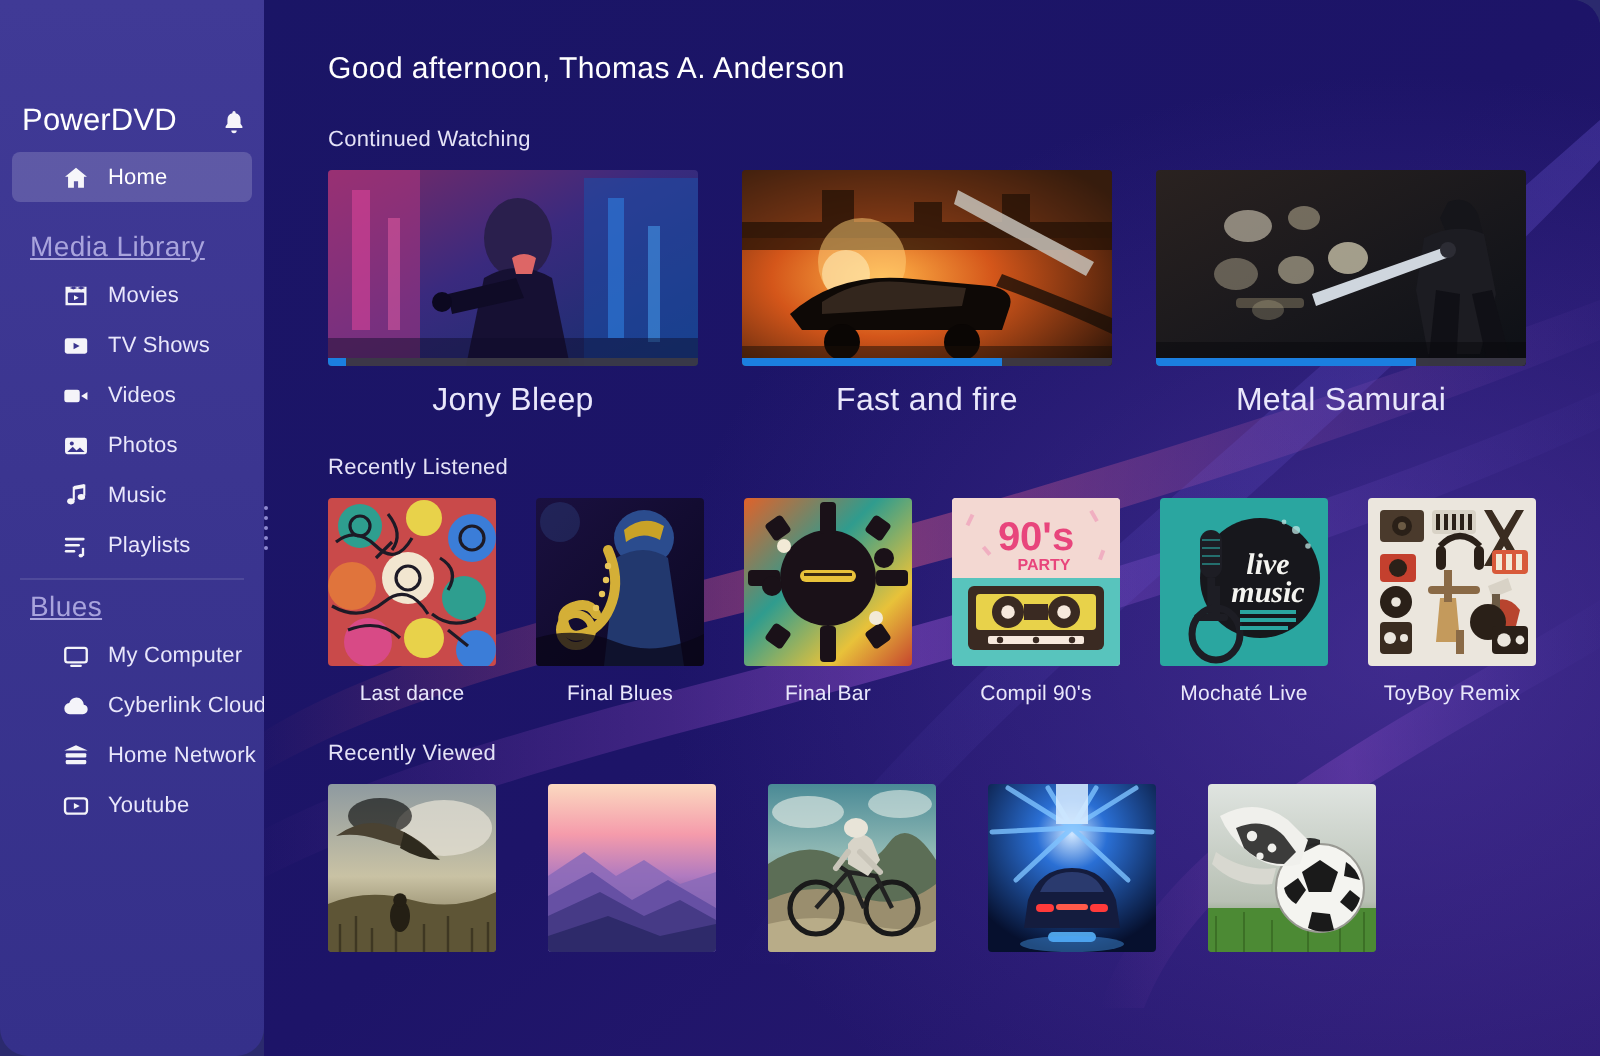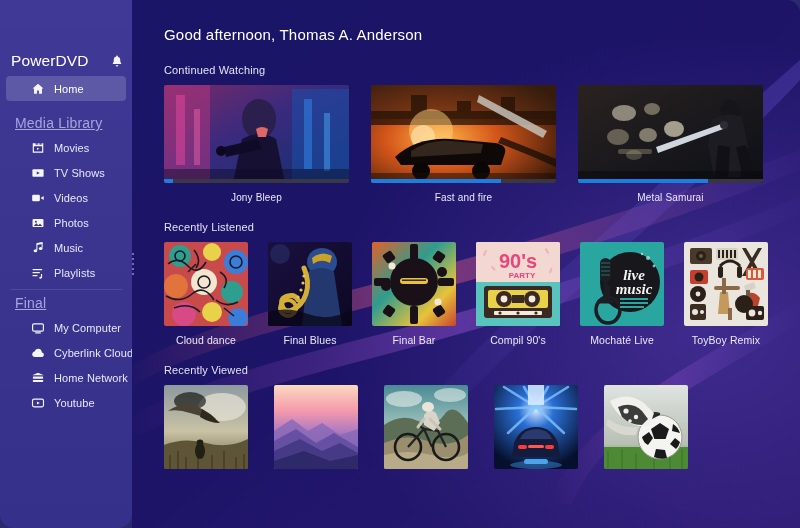--- a/index.html
+++ b/index.html
@@ -88,21 +88,21 @@
     width:185px; height:98px; border-radius:2px; overflow:hidden;
     position:relative; display:block;
   }
   .thumb-w svg { display:block; width:100%; height:100%; }
   .prog-track {
     position:absolute; left:0; bottom:0; width:100%; height:4px;
     background:rgba(60,58,70,.92);
   }
   .prog-fill { height:100%; background:#1b7fe0; }
   .cap-w {
-    text-align:center; font-size:10px; color:#e9e7fb;
+    text-align:center; font-size:16px; color:#e9e7fb;
     margin-top:9px; letter-spacing:.15px;
   }
 
   
   .card-a { width:84px; }
   .thumb-a { width:84px; height:84px; border-radius:2px; overflow:hidden; display:block; }
   .thumb-a svg { display:block; width:100%; height:100%; }
   .cap-a {
     text-align:center; font-size:10.5px; color:#e9e7fb;
     margin-top:8px; white-space:nowrap; letter-spacing:.1px;
@@ -204,21 +204,21 @@
             <rect x="2.4" y="15.4" width="9" height="2.2" rx="1.1"></rect>
             <path d="M17 13.6h2v6.8h-2z"></path>
             <ellipse cx="16.2" cy="20.2" rx="2" ry="1.6"></ellipse>
           </svg>
       </span>
       <span class="lbl">Playlists</span>
     </div>
 
     <div class="divider"></div>
 
-    <div class="group-head">Final</div>
+    <div class="group-head">Blues</div>
 
     <div class="nav-item">
       <span class="ico">
         <svg viewBox="0 0 24 24" fill="none" stroke="#ffffff" stroke-width="2">
             <rect x="2.8" y="5" width="18.4" height="12.4" rx="2"></rect>
             <path d="M8 20.4h8" stroke-linecap="round"></path>
           </svg>
       </span>
       <span class="lbl">My Computer</span>
     </div>
@@ -428,21 +428,21 @@
                   <path d="M10 66 q16 -6 26 4"></path>
                     <path d="M52 58 q10 8 22 2"></path>
                   <circle cx="40" cy="40" r="6"></circle>
                     <circle cx="16" cy="14" r="5"></circle>
                     <circle cx="72" cy="20" r="6"></circle>
                   <path d="M60 66 l10 8"></path>
                     <path d="M24 30 l8 -8"></path>
                 </g>
               </svg>
             </div>
-            <div class="cap-a">Cloud dance</div>
+            <div class="cap-a">Last dance</div>
           </div>
 
           <div class="card-a">
             <div class="thumb-a">
               <svg viewBox="0 0 84 84">
                 <defs>
                     <linearGradient id="fb" x1="0" y1="0" x2="1" y2="1">
                   <stop offset="0" stop-color="#1a1040"></stop>
                       <stop offset="1" stop-color="#0c0822"></stop>
                     </linearGradient>

